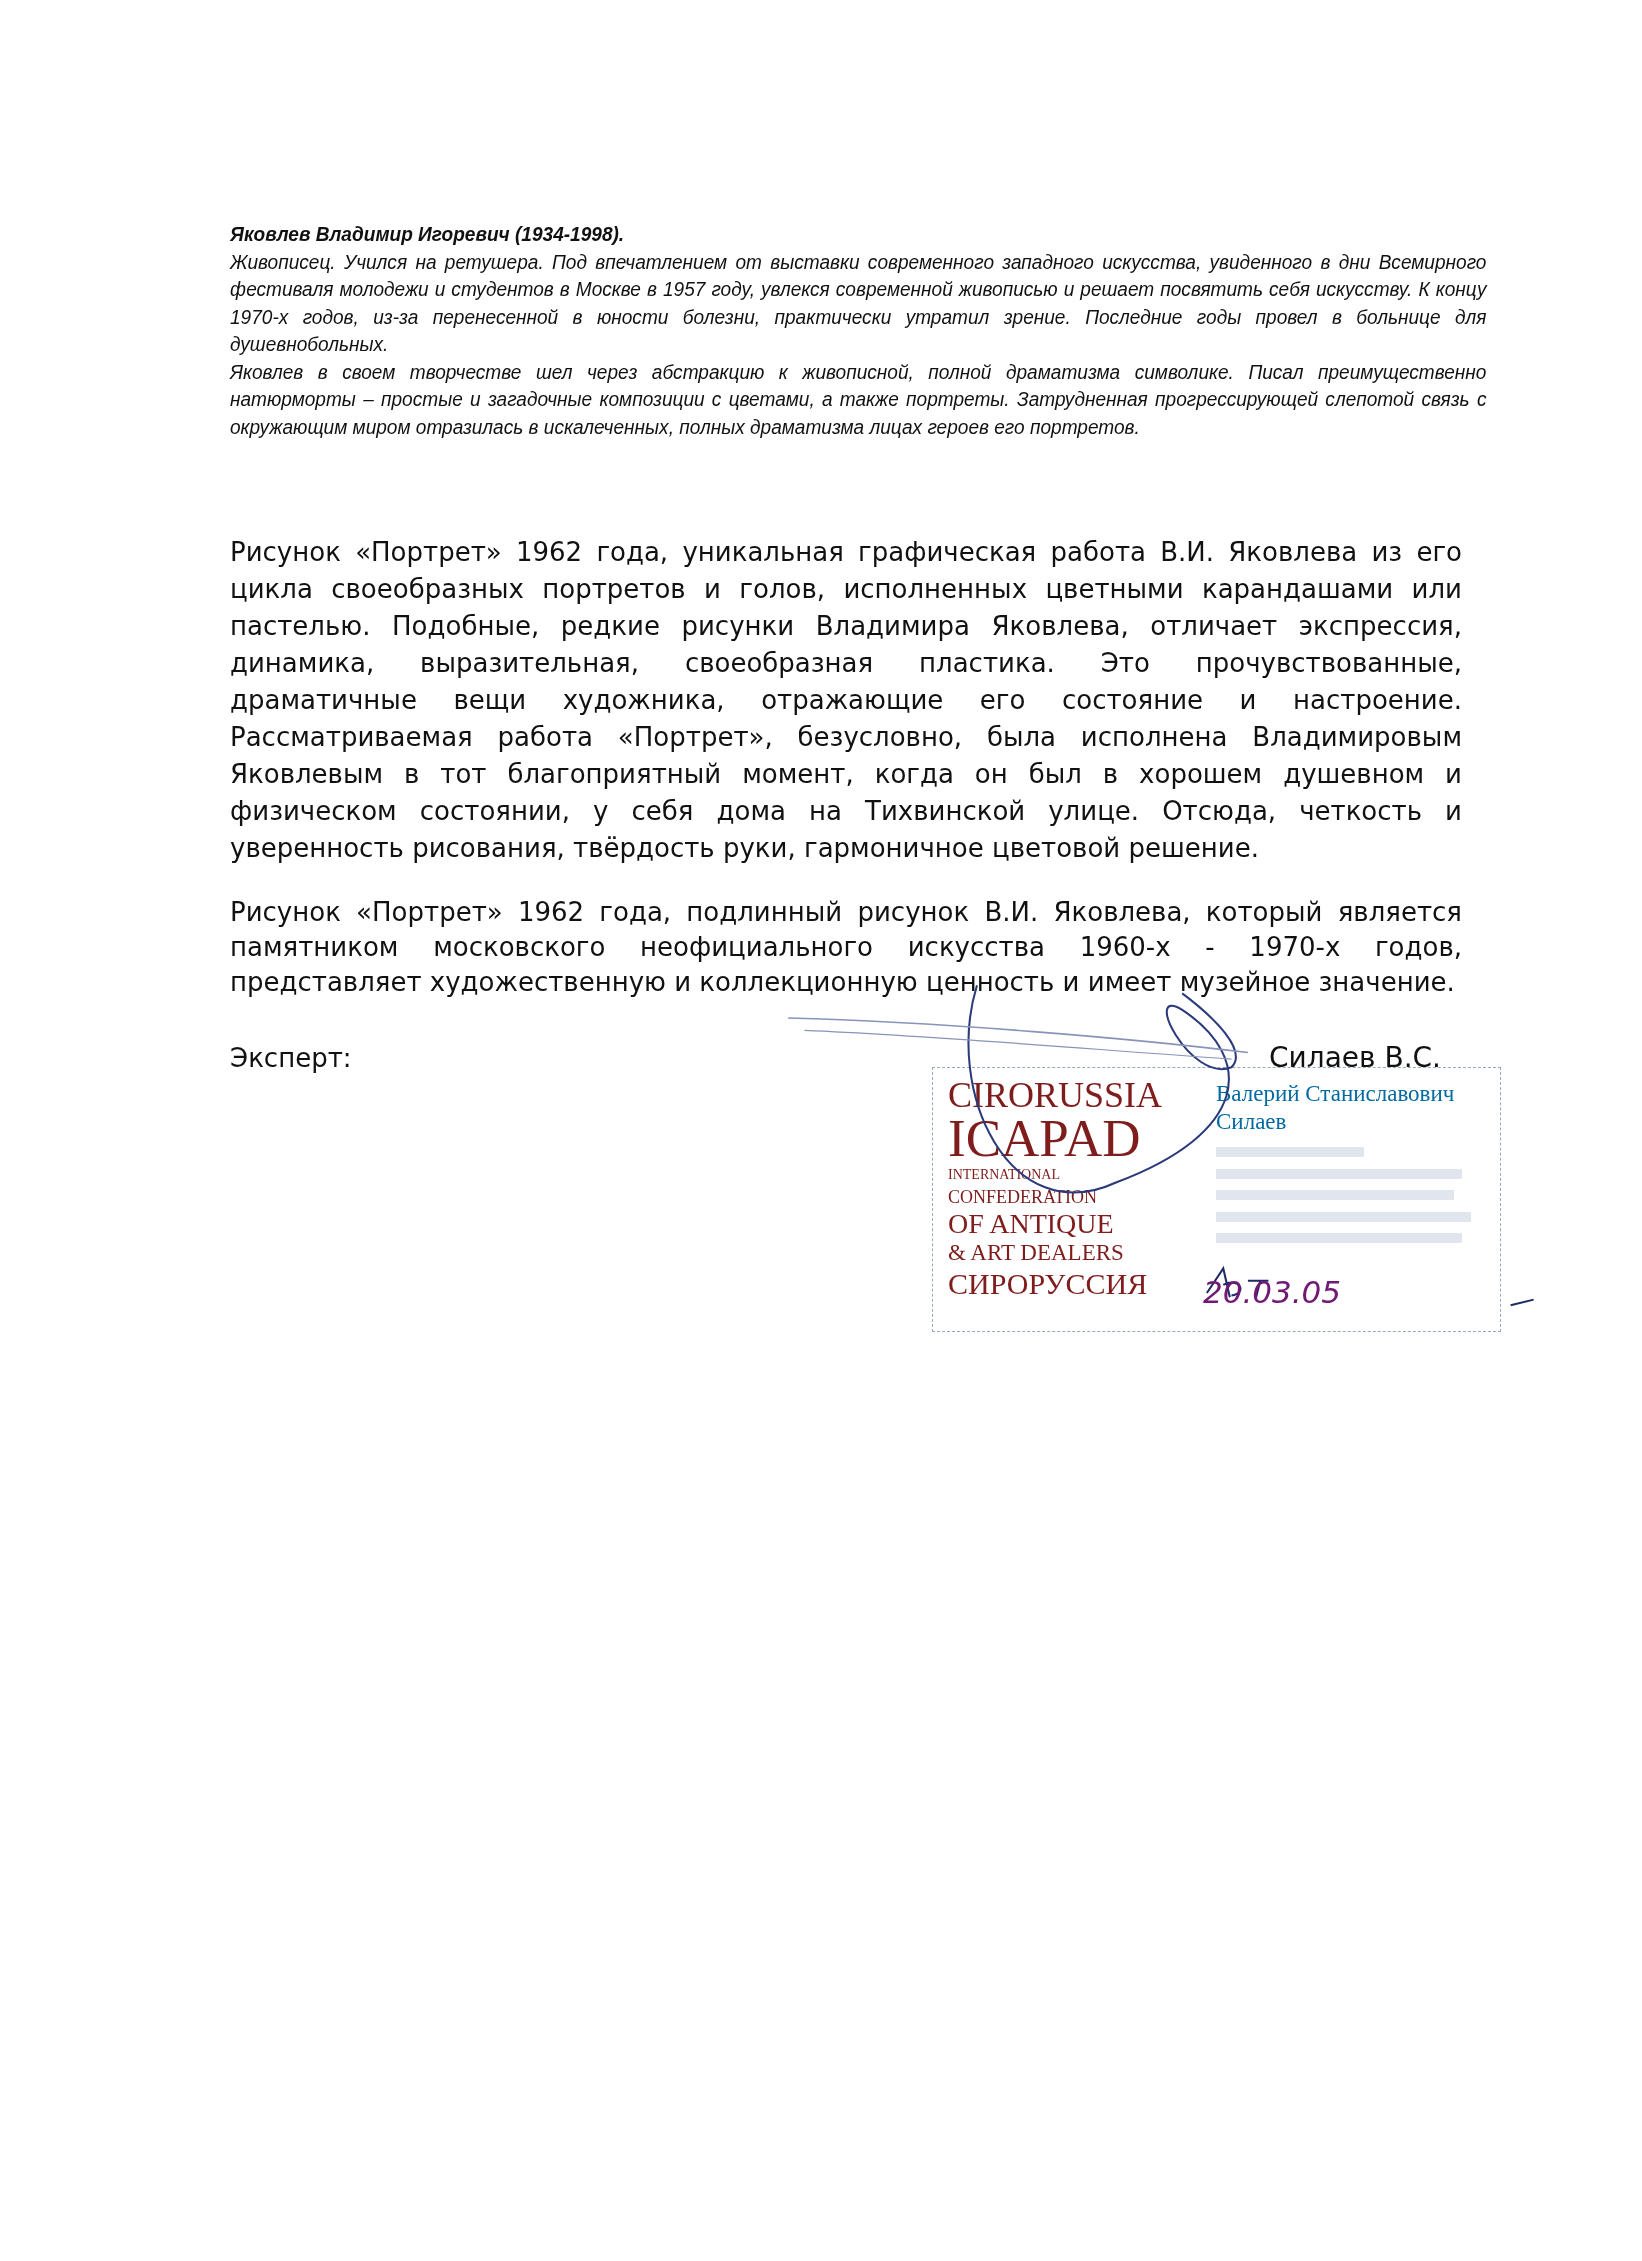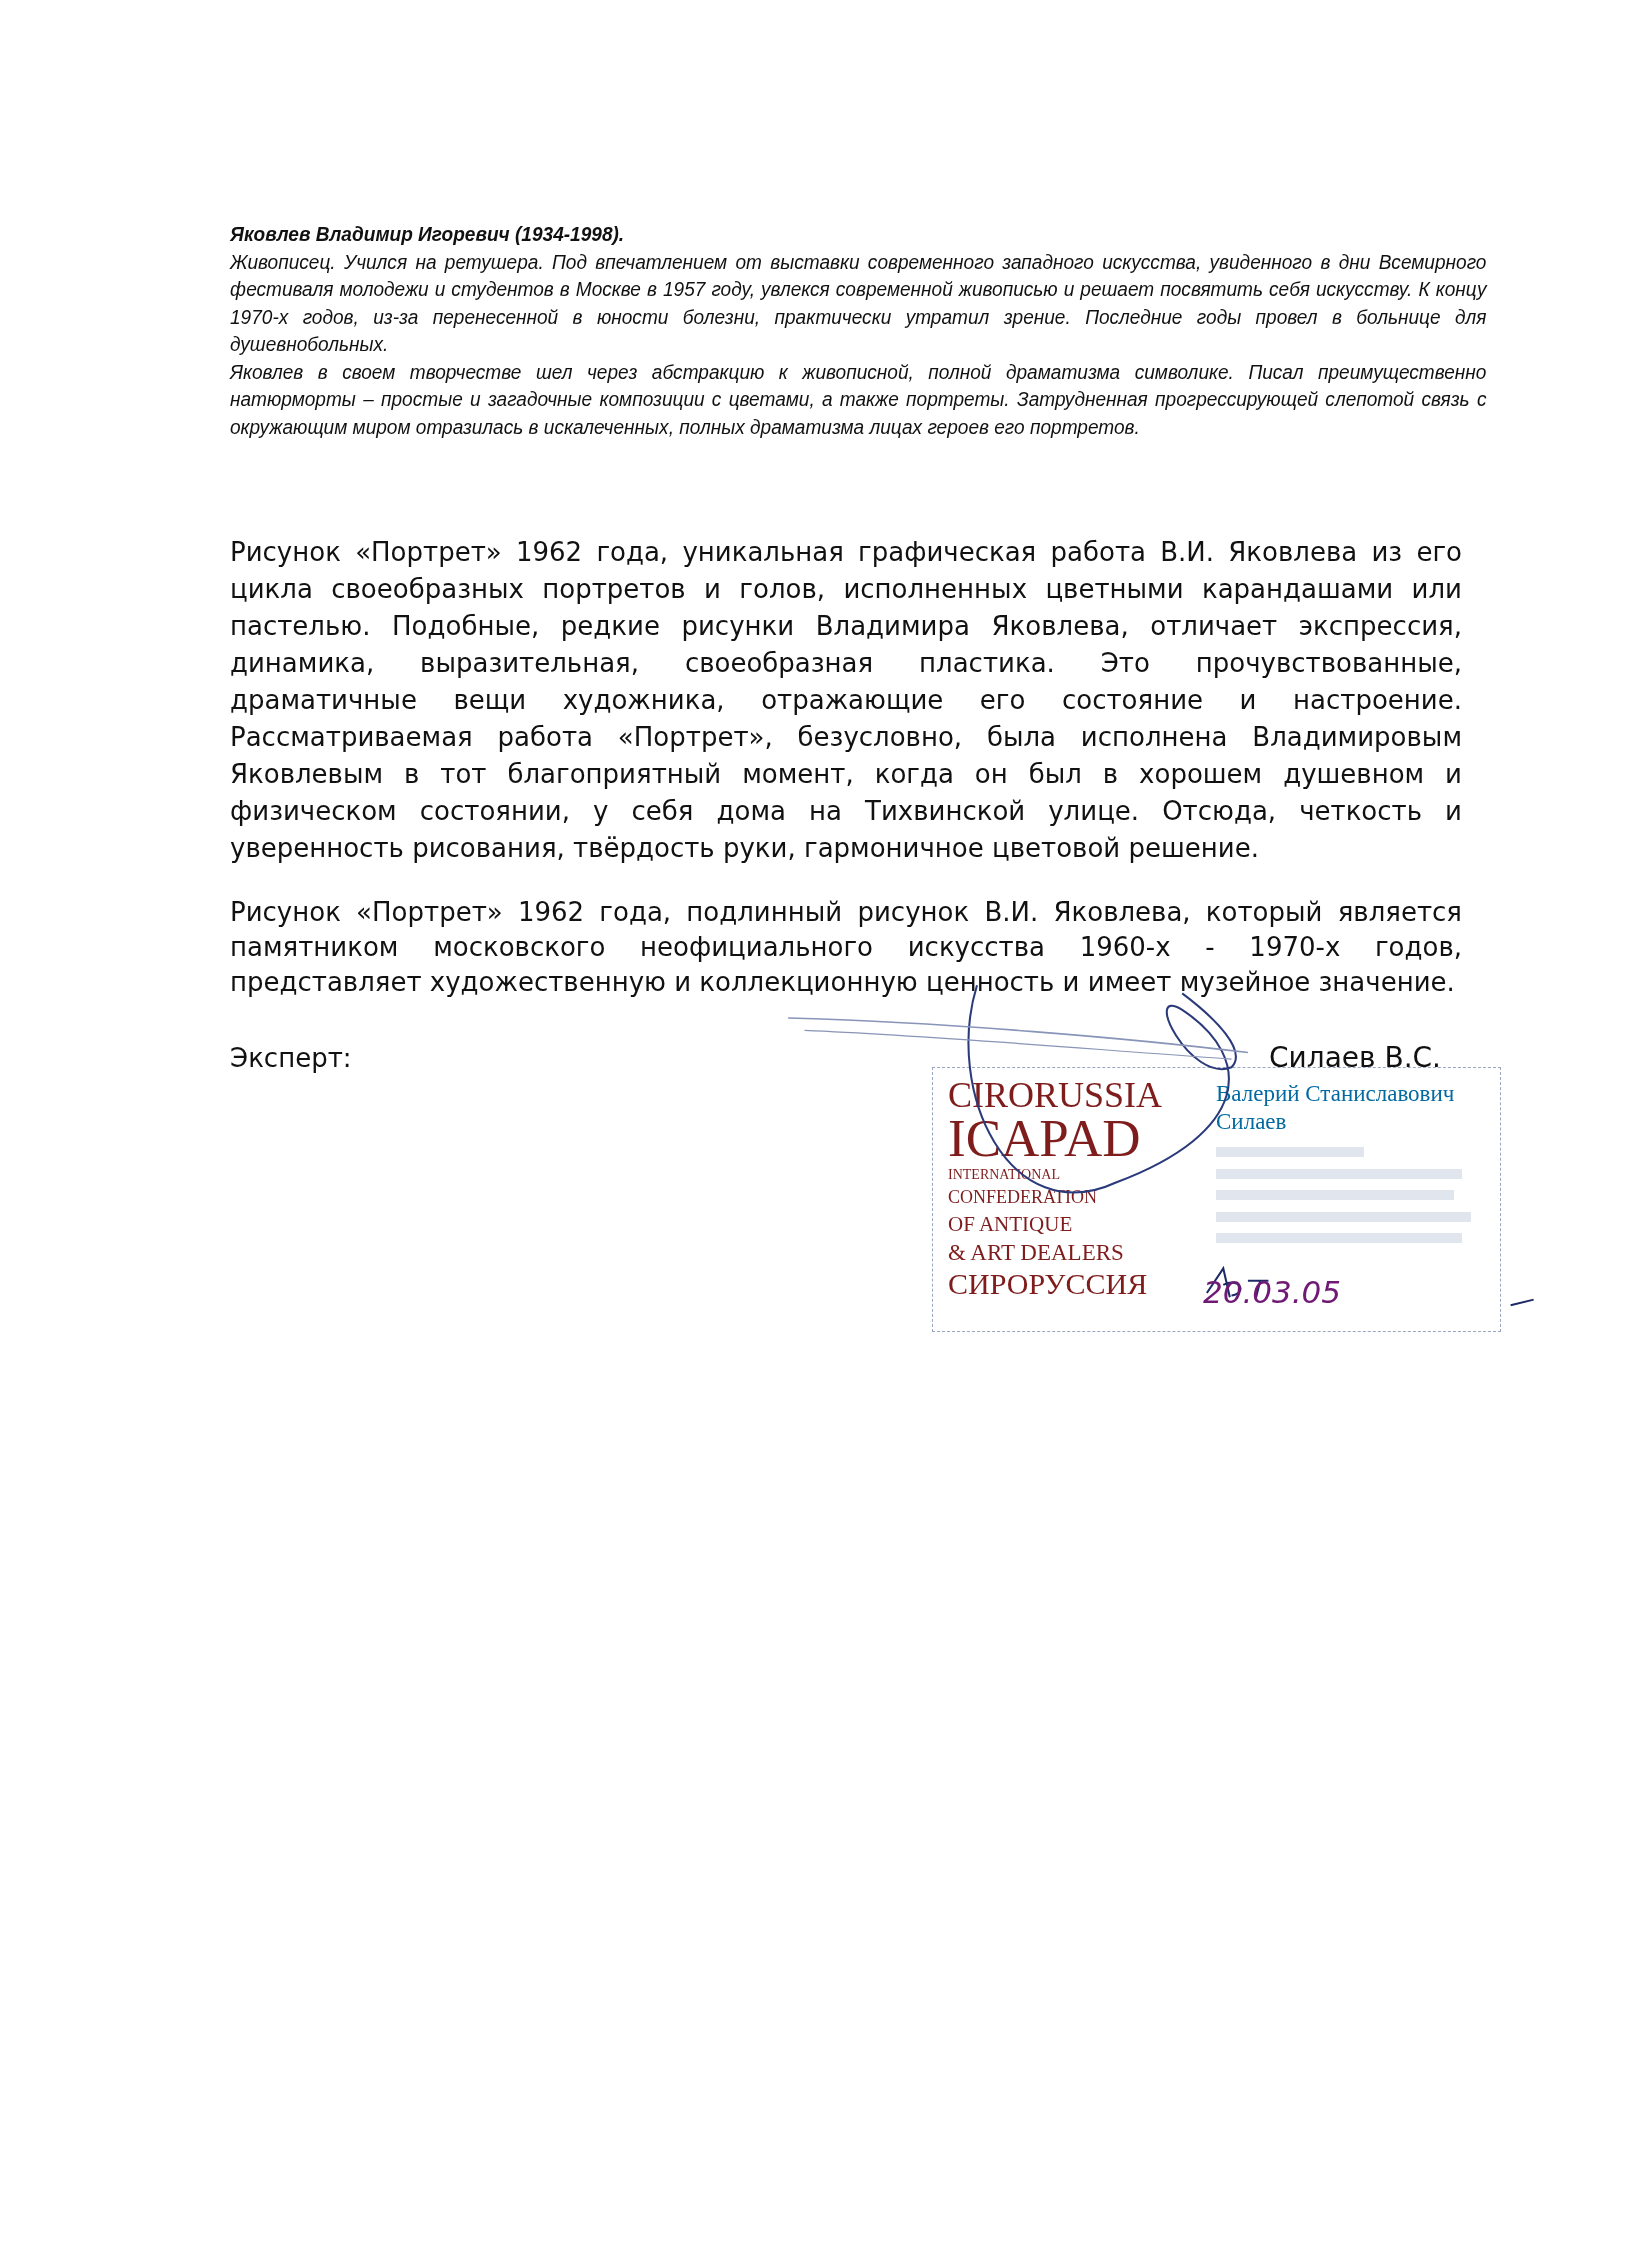--- a/index.html
+++ b/index.html
@@ -37,21 +37,21 @@
 
 <div class="expert">Эксперт:</div>
 <div class="signer">Силаев В.С.</div>
 
 <div class="stamp">
   <div class="stamp-left">
     <div style="font-size:36px">CIRORUSSIA</div>
     <div style="font-size:53px;line-height:49px">ICAPAD</div>
     <div style="font-size:14px;line-height:23px">INTERNATIONAL</div>
     <div style="font-size:18px;line-height:23px">CONFEDERATION</div>
-    <div style="font-size:21px;line-height:30px">OF ANTIQUE</div>
+    <div style="font-size:28px;line-height:30px">OF ANTIQUE</div>
     <div style="font-size:23px;line-height:28px">&amp; ART DEALERS</div>
     <div style="font-size:30px;line-height:33px">СИРОРУССИЯ</div>
   </div>
   <div class="stamp-right">
     <div>Валерий Станиславович</div>
     <div>Силаев</div>
     <div style="margin-top:11.5px;height:10px;background:#e1e5ee;width:148px"></div>
     <div style="margin-top:11.5px;height:10px;background:#e1e5ee;width:246px"></div>
     <div style="margin-top:11.5px;height:10px;background:#e1e5ee;width:238px"></div>
     <div style="margin-top:11.5px;height:10px;background:#e1e5ee;width:255px"></div>

